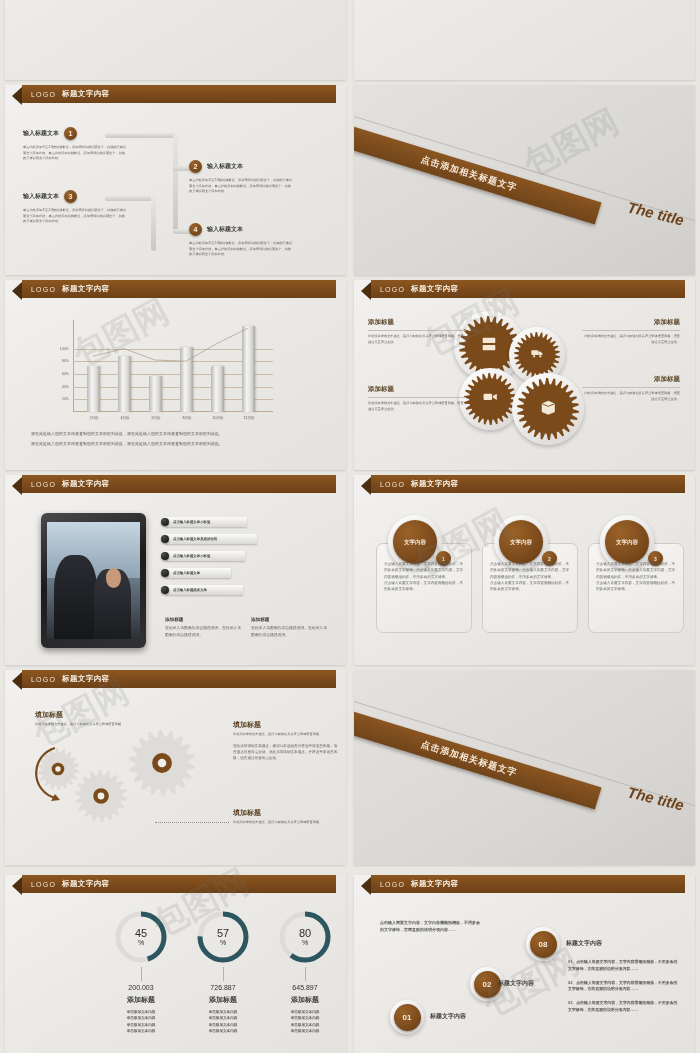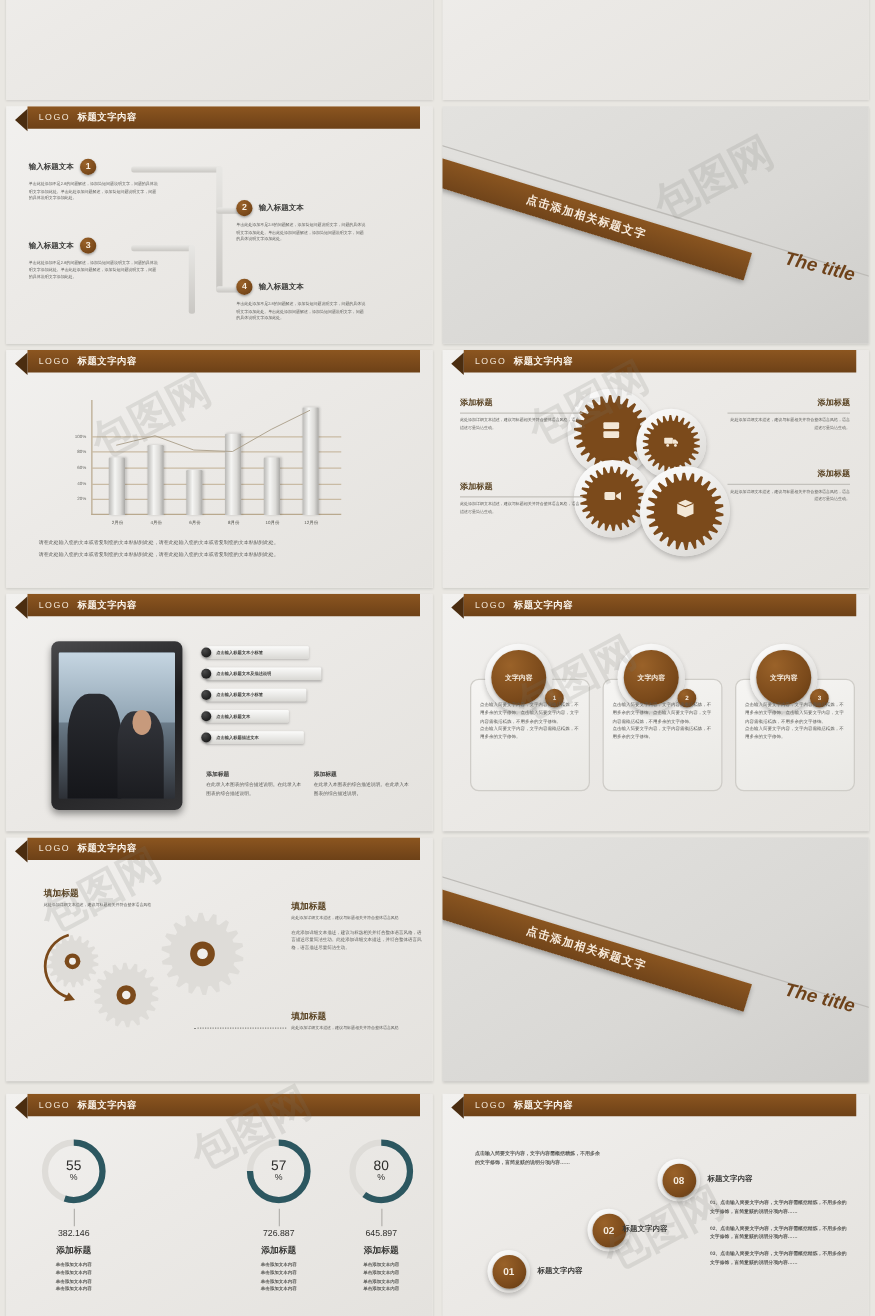--- a/index.html
+++ b/index.html
@@ -411,32 +411,32 @@
       <span>点击添加相关标题文字</span>
       </div>
     <div style="position:absolute;left:-10px;top:28px;width:380px;height:1px;background:#bcbab6;transform:rotate(17deg);transform-origin:left center;"></div>
     <div class="thetitle" style="right:10px;top:120px;font-size:15px;transform:rotate(14deg);">The title</div>
     </div>
     <div class="slide" style="left: 5px; top: 875px; width: 341px; height: 178px;">
       <div class="bar">
     <span class="logo">LOGO</span>
     <span class="btxt">标题文字内容</span>
   </div>
-      <div class="donutwrap" style="left:18px;top:36px;width:72px">
+      <div class="donutwrap" style="left:100px;top:36px;width:72px">
       <div style="position:relative;width:52px;height:52px;margin:0 auto">
         <svg width="52" height="52" viewBox="0 0 52 52">
     <circle cx="26" cy="26" r="23" fill="none" stroke="#dedcd8" stroke-width="5"></circle>
-    <circle cx="26" cy="26" r="23" fill="none" stroke="#2c5760" stroke-width="5" stroke-dasharray="79.5 65.0" transform="rotate(-90 26 26)"></circle>
+    <circle cx="26" cy="26" r="23" fill="none" stroke="#2c5760" stroke-width="5" stroke-dasharray="65.0 79.5" transform="rotate(-90 26 26)"></circle>
   </svg>
         <div style="position:absolute;inset:0;display:flex;flex-direction:column;align-items:center;justify-content:center">
-          <span class="dnum">55</span>
+          <span class="dnum">45</span>
           <span class="dpct">%</span>
           </div></div>
       <div style="width:1px;height:14px;background:#b5b3af;margin:4px auto 0"></div>
-      <div style="font-size:7px;color:#2f2f2d;margin-top:3px">382.146</div>
+      <div style="font-size:7px;color:#2f2f2d;margin-top:3px">200.003</div>
       <div class="h3" style="font-size:7px;margin-top:4px">添加标题</div>
       <div style="margin-top:4px">
           <div class="cap" style="font-size:3.6px;font-weight:bold">单击添加文本内容</div>
           <div class="cap" style="font-size:3.6px;font-weight:bold">单击添加文本内容</div>
           <div class="cap" style="font-size:3.6px;font-weight:bold">单击添加文本内容</div>
           <div class="cap" style="font-size:3.6px;font-weight:bold">单击添加文本内容</div>
         </div>
     </div>
       <div class="donutwrap" style="left:182px;top:36px;width:72px">
       <div style="position:relative;width:52px;height:52px;margin:0 auto">

